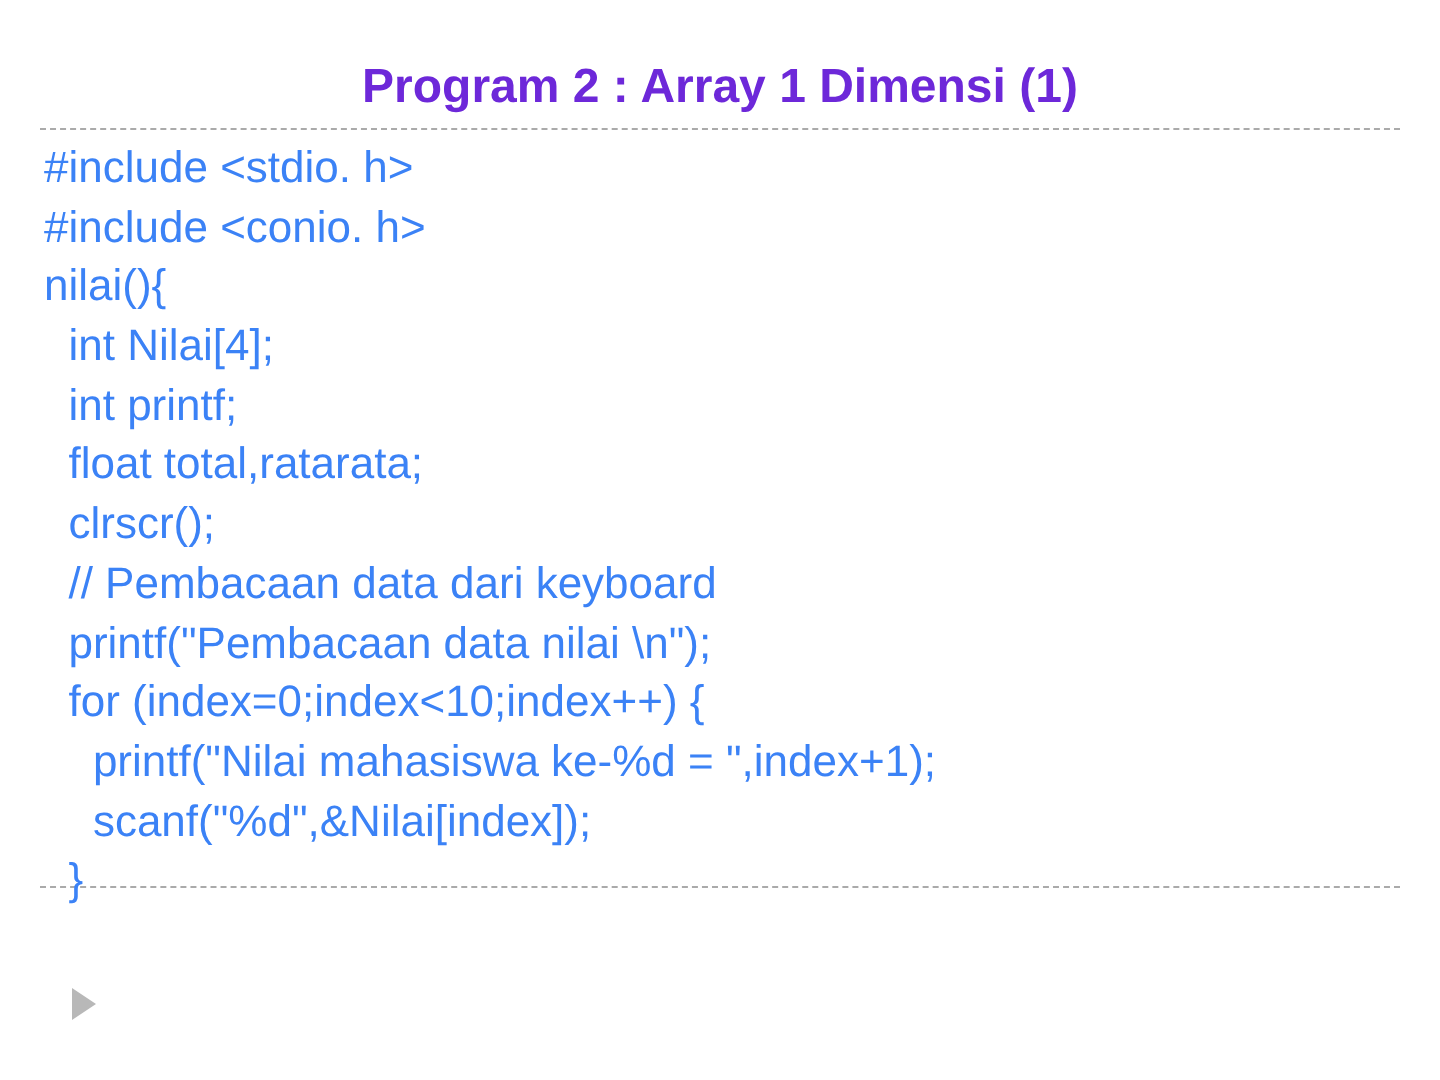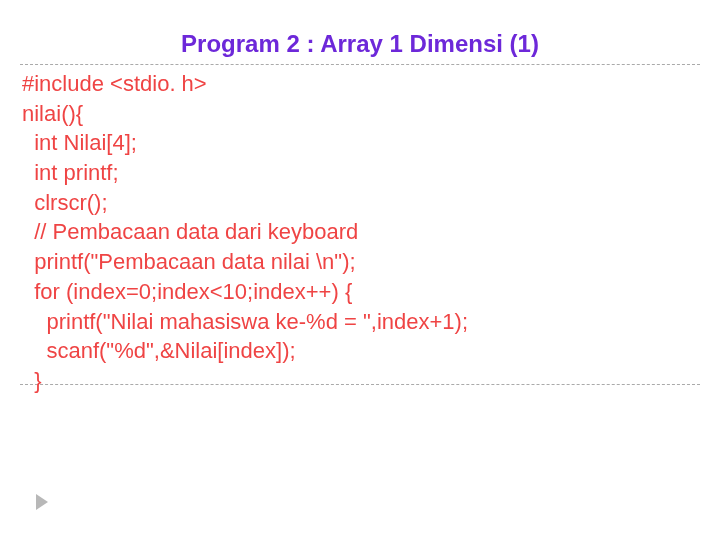--- a/index.html
+++ b/index.html
@@ -21,21 +21,21 @@
   }
   .hr-dashed {
     border: none;
     border-top: 1px dashed #aaaaaa;
     width: 100%;
     margin: 0 0 4px 0;
   }
   .code-block {
     font-size: 22px;
     line-height: 1.35;
-    color: #ef4444;
+    color: #3b82f6;
     padding-left: 2px;
   }
   .code-line {
     white-space: pre;
   }
   .hr-dashed-bottom {
     border: none;
     border-top: 1px dashed #aaaaaa;
     width: 100%;
     margin-top: -12px;
@@ -52,23 +52,25 @@
   }
 </style>
 </head>
 <body>
 
 <div class="title">Program 2 : Array 1 Dimensi (1)</div>
 <hr class="hr-dashed">
 
 <div class="code-block">
   <div class="code-line">#include &lt;stdio. h&gt;</div>
+  <div class="code-line">#include &lt;conio. h&gt;</div>
   <div class="code-line">nilai(){</div>
   <div class="code-line">  int Nilai[4];</div>
   <div class="code-line">  int printf;</div>
+  <div class="code-line">  float total,ratarata;</div>
   <div class="code-line">  clrscr();</div>
   <div class="code-line">  // Pembacaan data dari keyboard</div>
   <div class="code-line">  printf("Pembacaan data nilai \n");</div>
   <div class="code-line">  for (index=0;index&lt;10;index++) {</div>
   <div class="code-line">    printf("Nilai mahasiswa ke-%d = ",index+1);</div>
   <div class="code-line">    scanf("%d",&amp;Nilai[index]);</div>
   <div class="code-line">  }</div>
 </div>
 
 <hr class="hr-dashed-bottom">

